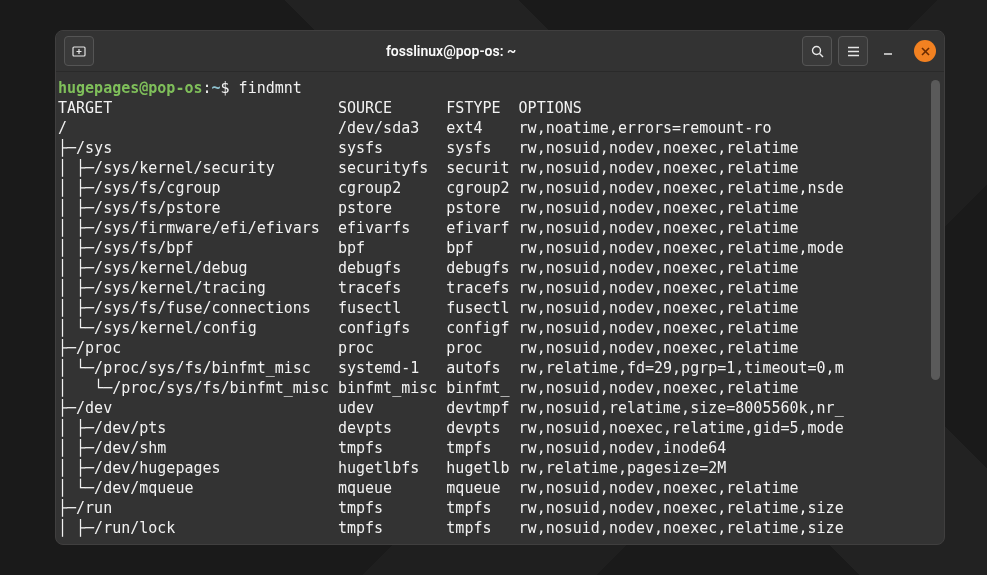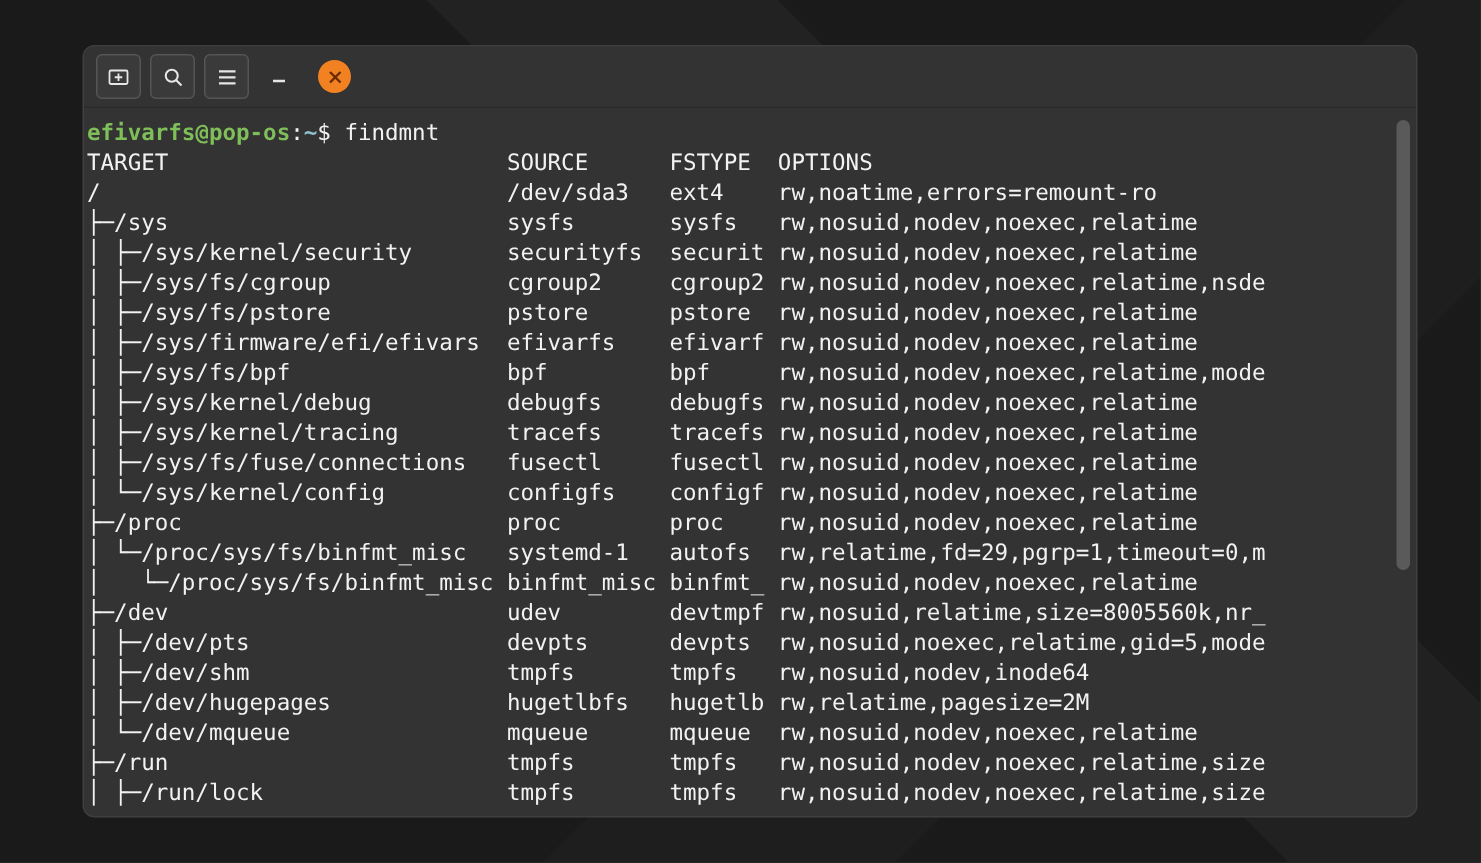--- a/index.html
+++ b/index.html
@@ -96,20 +96,21 @@
 
 <div class="window">
   <div class="titlebar">
     <div class="title-btn">
       <svg width="14" height="14" viewBox="0 0 14 14">
           <rect x="1" y="3" width="12" height="9" rx="1" fill="none" stroke="#e6e6e6" stroke-width="1.2"></rect>
           <line x1="7" y1="5" x2="7" y2="10" stroke="#e6e6e6" stroke-width="1.2"></line>
           <line x1="4.5" y1="7.5" x2="9.5" y2="7.5" stroke="#e6e6e6" stroke-width="1.2"></line>
         </svg>
     </div>
+    <div class="title">fosslinux@pop-os: ~</div>
     <div class="ctrl-group">
       <div class="ctrl">
         <svg width="13" height="13" viewBox="0 0 13 13">
             <circle cx="5.5" cy="5.5" r="4" fill="none" stroke="#e6e6e6" stroke-width="1.4"></circle>
             <line x1="8.5" y1="8.5" x2="12" y2="12" stroke="#e6e6e6" stroke-width="1.4"></line>
           </svg>
       </div>
       <div class="ctrl">
         <svg width="13" height="11" viewBox="0 0 13 11">
             <line x1="1" y1="1.5" x2="12" y2="1.5" stroke="#e6e6e6" stroke-width="1.5"></line>
@@ -126,21 +127,21 @@
         <svg width="9" height="9" viewBox="0 0 9 9">
             <line x1="1" y1="1" x2="8" y2="8" stroke="#6a2b00" stroke-width="1.6"></line>
             <line x1="8" y1="1" x2="1" y2="8" stroke="#6a2b00" stroke-width="1.6"></line>
           </svg>
       </div>
     </div>
   </div>
 
   <div class="term">
     <div class="scrollbar"></div>
-    <pre id="out"><span class="prompt-user">efivarfs@pop-os</span><span class="prompt-sep">:</span><span class="prompt-path">~</span><span class="prompt-dollar">$</span> findmnt
+    <pre id="out"><span class="prompt-user">hugepages@pop-os</span><span class="prompt-sep">:</span><span class="prompt-path">~</span><span class="prompt-dollar">$</span> findmnt
 TARGET                         SOURCE      FSTYPE  OPTIONS
 /                              /dev/sda3   ext4    rw,noatime,errors=remount-ro
 ├─/sys                         sysfs       sysfs   rw,nosuid,nodev,noexec,relatime
 │ ├─/sys/kernel/security       securityfs  securit rw,nosuid,nodev,noexec,relatime
 │ ├─/sys/fs/cgroup             cgroup2     cgroup2 rw,nosuid,nodev,noexec,relatime,nsde
 │ ├─/sys/fs/pstore             pstore      pstore  rw,nosuid,nodev,noexec,relatime
 │ ├─/sys/firmware/efi/efivars  efivarfs    efivarf rw,nosuid,nodev,noexec,relatime
 │ ├─/sys/fs/bpf                bpf         bpf     rw,nosuid,nodev,noexec,relatime,mode
 │ ├─/sys/kernel/debug          debugfs     debugfs rw,nosuid,nodev,noexec,relatime
 │ ├─/sys/kernel/tracing        tracefs     tracefs rw,nosuid,nodev,noexec,relatime

